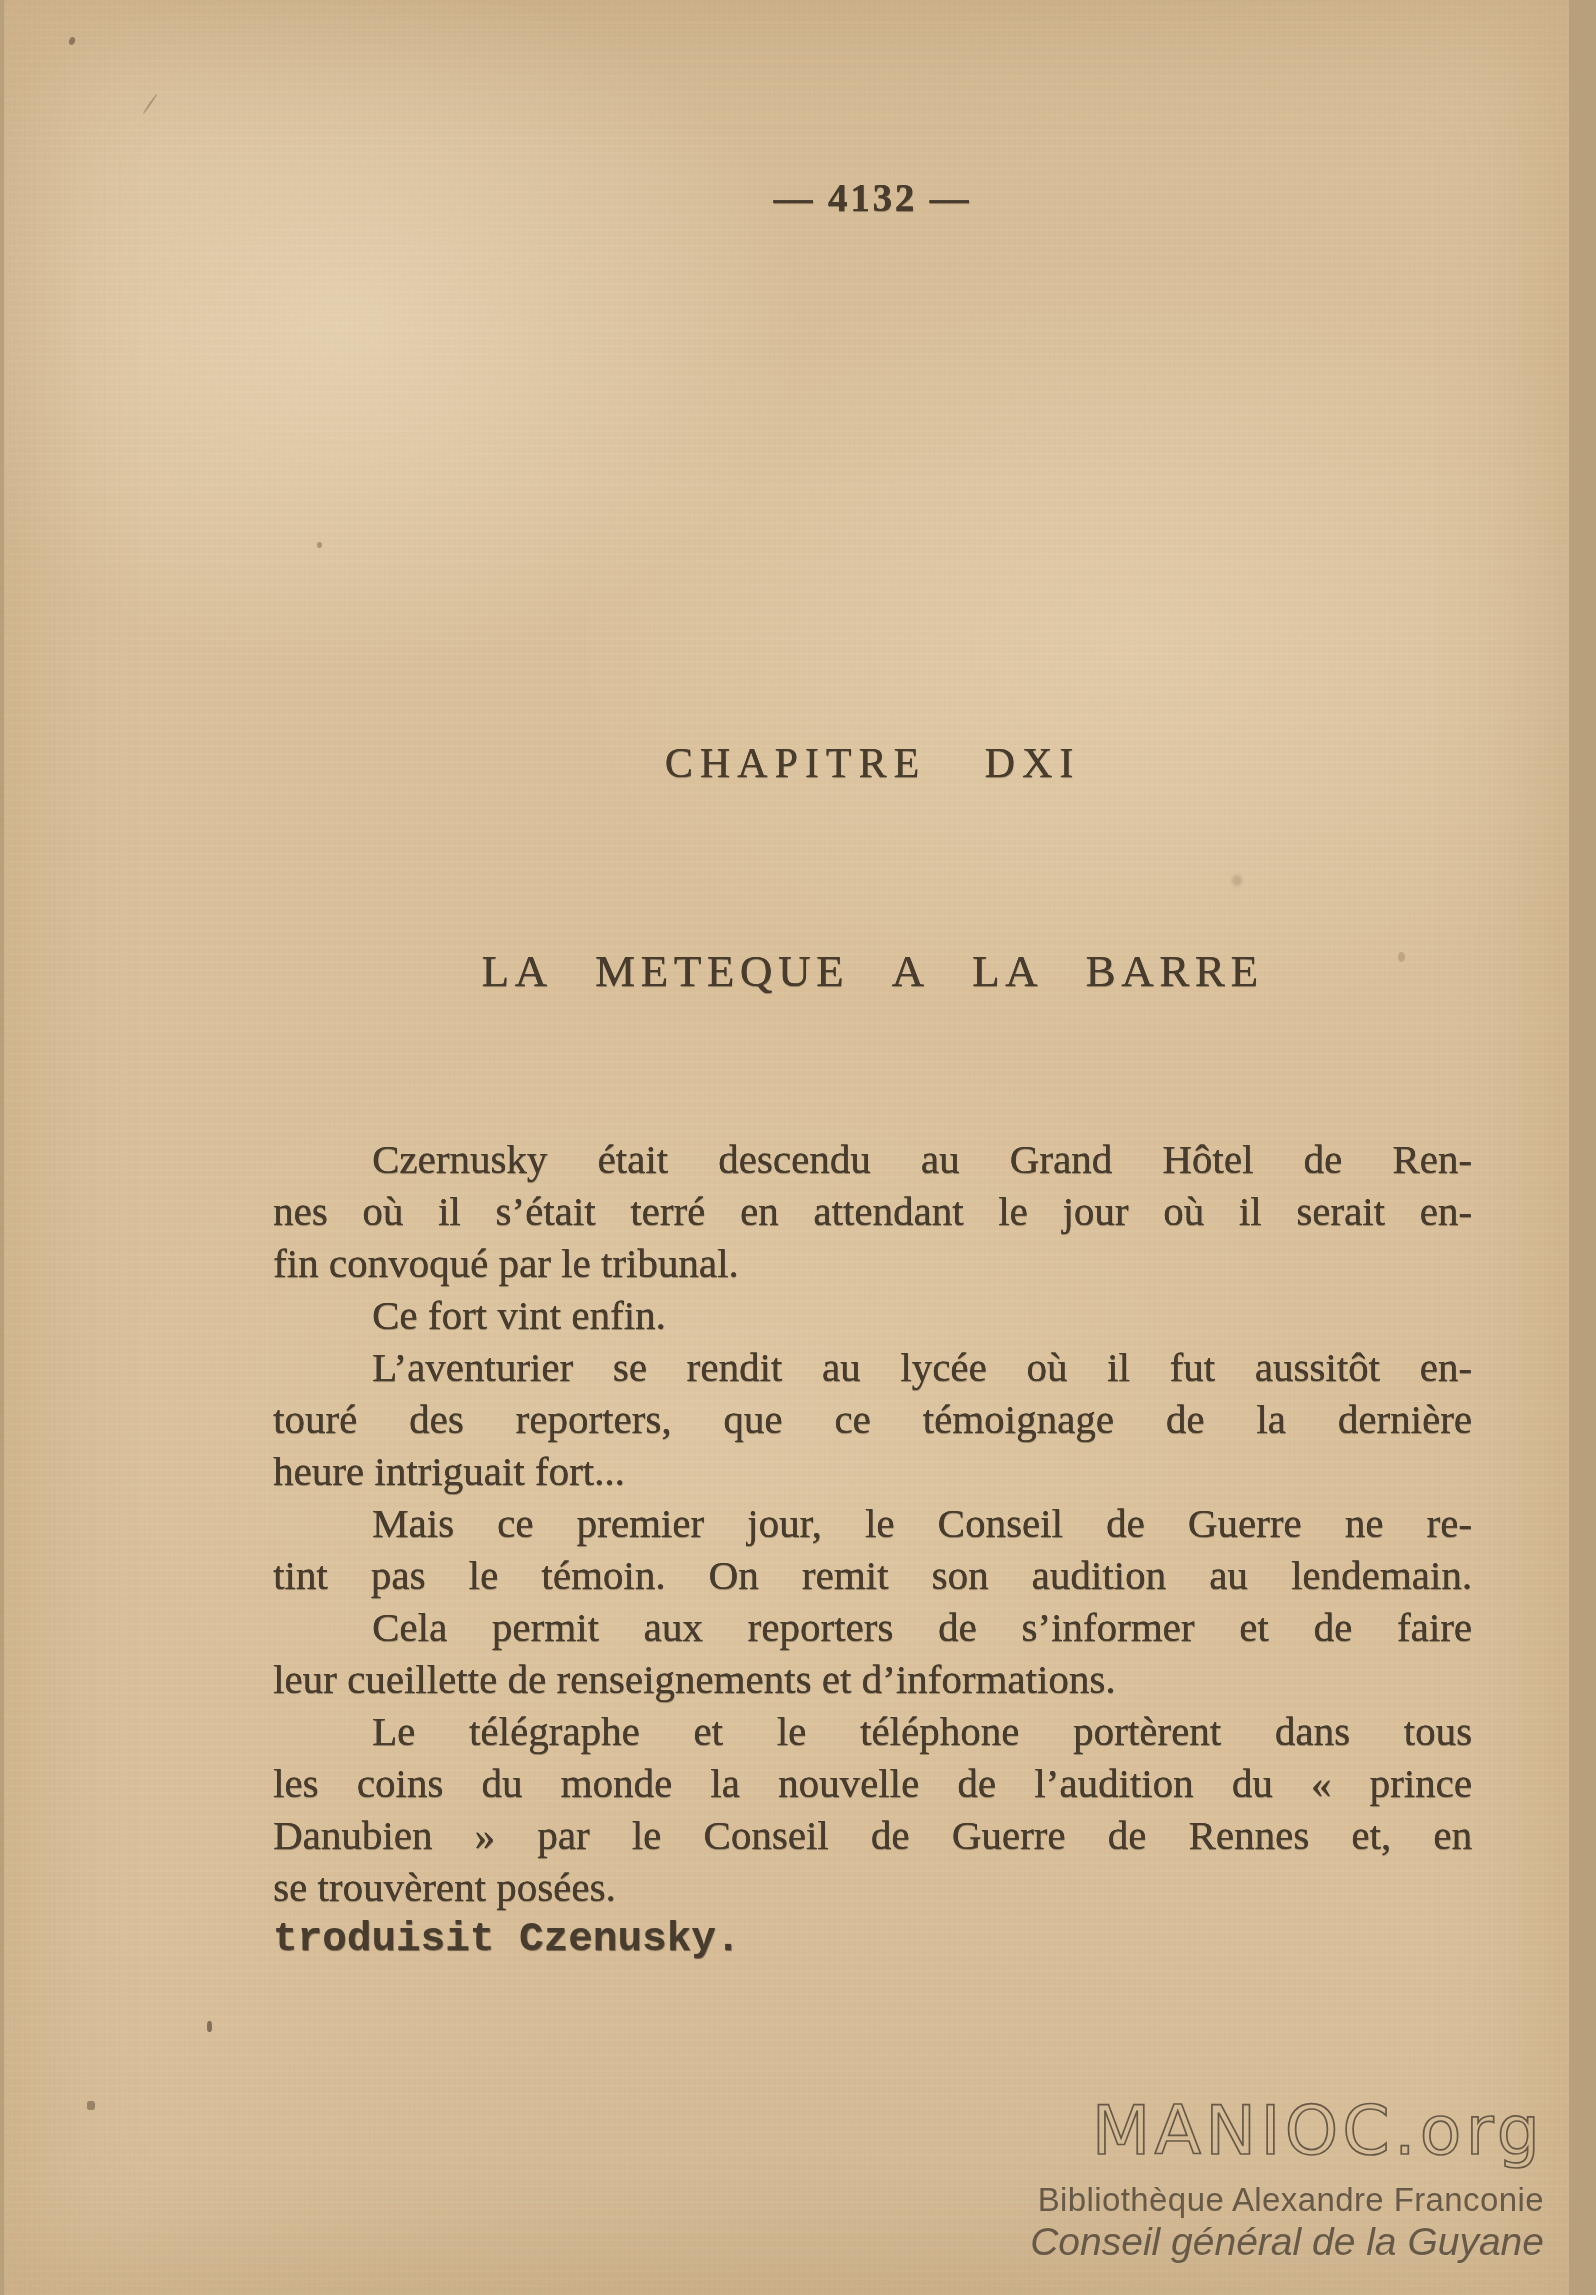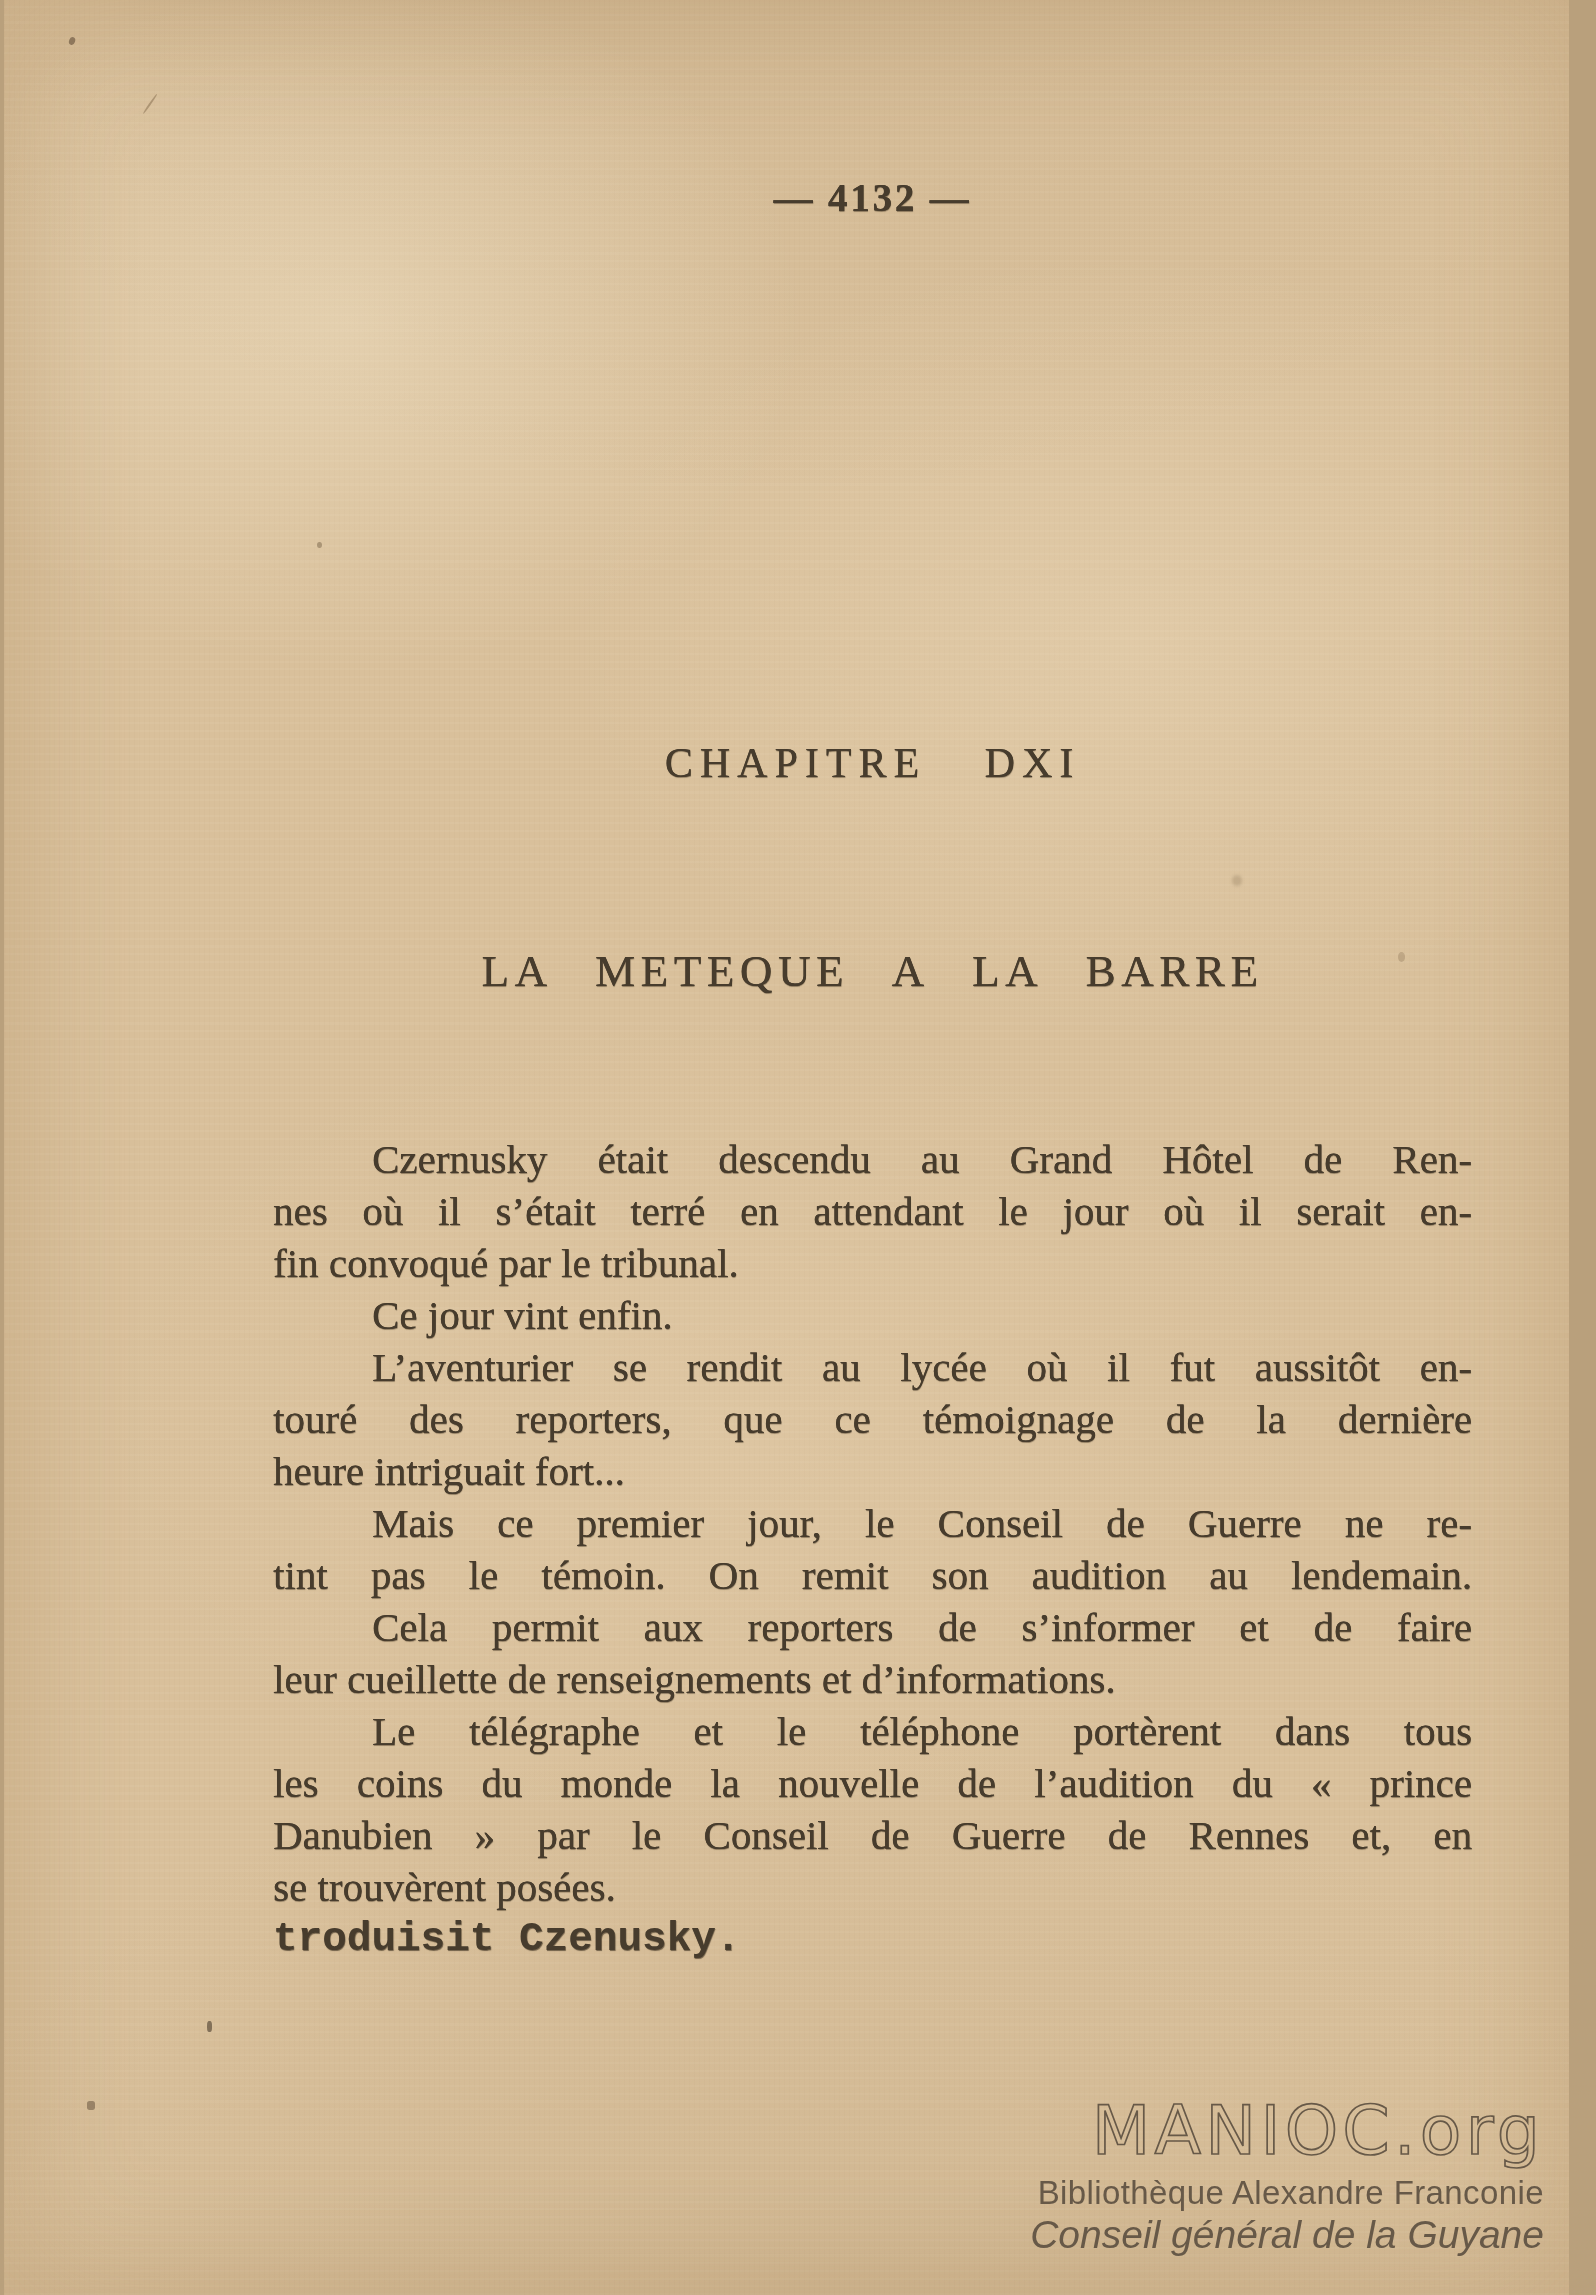--- a/index.html
+++ b/index.html
@@ -44,21 +44,21 @@
   .bodytext .line.heavy{ font-weight:bold; text-shadow:0.6px 0.6px 0.8px rgba(50,38,24,0.6);font-family:Liberation Mono, monospace; }
   .watermark{ position:absolute; top:2096px; right:25px; text-align:right; }
   .wm-logo{
     font-family:"DejaVu Sans", sans-serif;
     font-size:68px; line-height:1.04; letter-spacing:4.2px;
     color:transparent; -webkit-text-stroke:1.7px var(--watermark,#6a5b48);
   }
   @supports not (-webkit-text-stroke: 1px #000){ .wm-logo{ color:var(--watermark,#6a5b48); } }
   .wm-lib{
     font-family:"Liberation Sans", sans-serif;
-    font-size:33px; line-height:1.15; letter-spacing:0.4px; margin-top:7px;
+    font-size:33px; line-height:1.15; letter-spacing:0.4px; margin-top:14px;
     color:var(--watermark,#6a5b48);
   }
   .wm-inst{
     font-family:"Liberation Sans", sans-serif;
     font-size:39px; line-height:1.1; font-style:italic; margin-top:2.8px;
     color:var(--watermark,#6a5b48);
   }
   .speck{ position:absolute; background:rgba(75,58,40,0.5); border-radius:50%; }
 </style>
 </head>
@@ -69,21 +69,21 @@
   <div class="pageno ink">— 4132 —</div>
 
   <div class="chap ink">CHAPITRE  DXI</div>
 
   <div class="subchap ink">LA  METEQUE  A  LA  BARRE</div>
 
   <div class="bodytext ink" id="body-text">
       <div class="line indent just">Czernusky était descendu au Grand Hôtel de Ren-</div>
       <div class="line just">nes où il s’était terré en attendant le jour où il serait en-</div>
       <div class="line">fin convoqué par le tribunal.</div>
-      <div class="line indent">Ce jour vint enfin.</div>
+      <div class="line indent">Ce fort vint enfin.</div>
       <div class="line indent just">L’aventurier se rendit au lycée où il fut aussitôt en-</div>
       <div class="line just">touré des reporters, que ce témoignage de la dernière</div>
       <div class="line">heure intriguait fort...</div>
       <div class="line indent just">Mais ce premier jour, le Conseil de Guerre ne re-</div>
       <div class="line just">tint pas le témoin. On remit son audition au lendemain.</div>
       <div class="line indent just">Cela permit aux reporters de s’informer et de faire</div>
       <div class="line">leur cueillette de renseignements et d’informations.</div>
       <div class="line indent just">Le télégraphe et le téléphone portèrent dans tous</div>
       <div class="line just">les coins du monde la nouvelle de l’audition du « prince</div>
       <div class="line just">Danubien » par le Conseil de Guerre de Rennes et, en</div>

